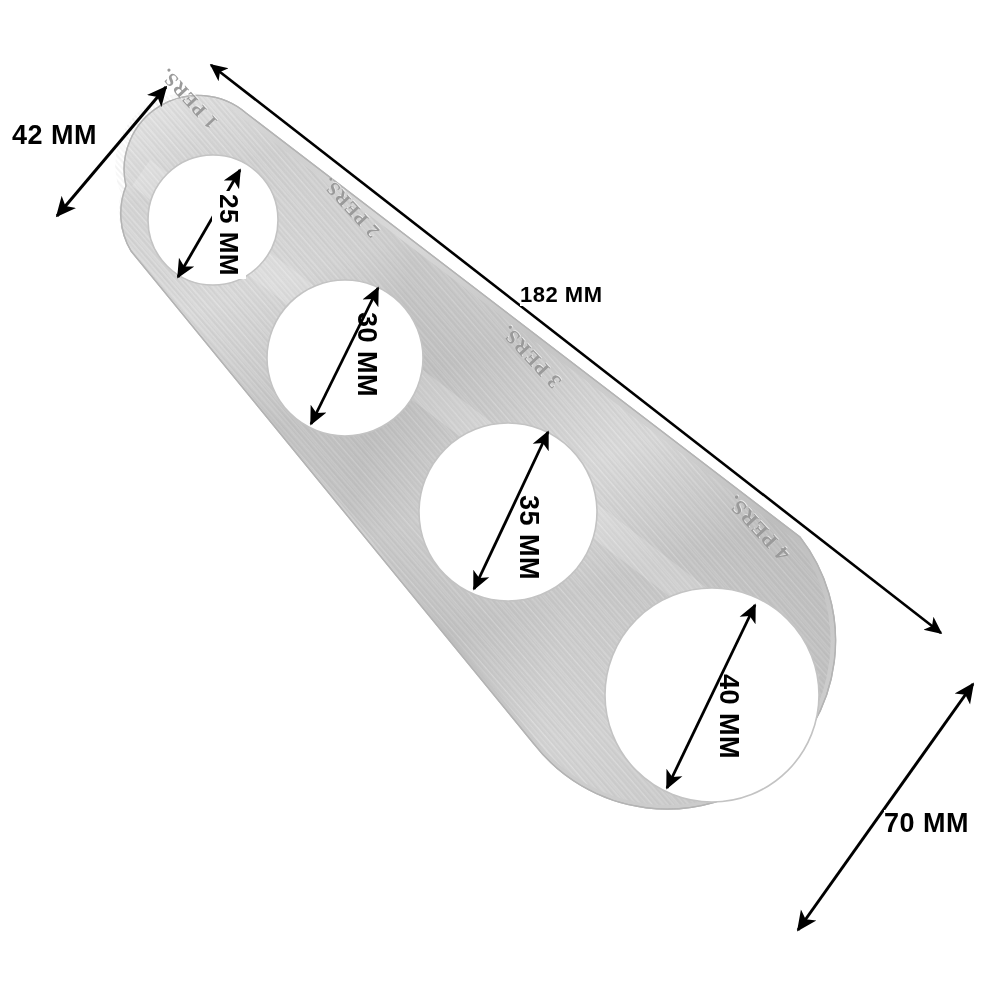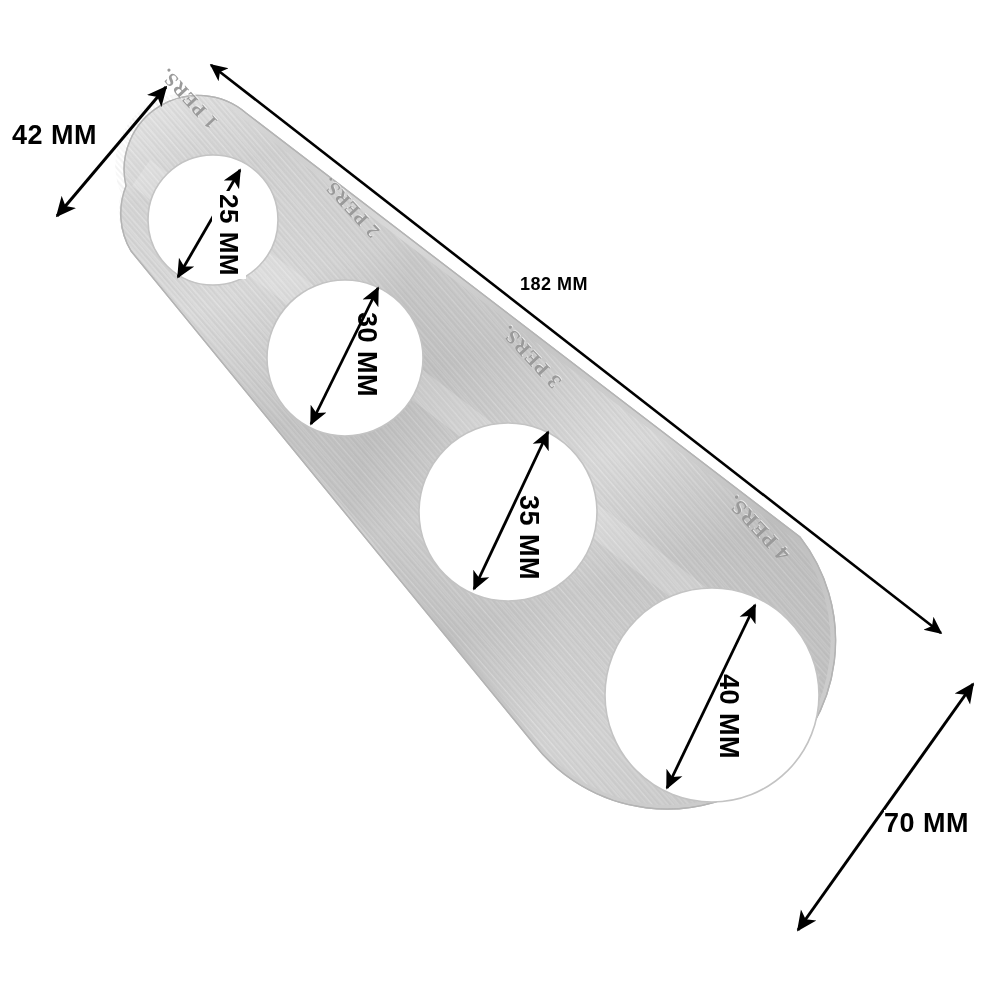--- a/index.html
+++ b/index.html
@@ -37,22 +37,22 @@
   .dim-label.rot {
     transform-origin: left top;
   }
   #label-42 {
     left: 12px;
     top: 122px;
     font-size: 27px;
   }
   #label-182 {
     left: 520px;
-    top: 275px;
-    font-size: 18px;
+    top: 284px;
+    font-size: 22px;
   }
   #label-60 {
     left: 884px;
     top: 810px;
     font-size: 27px;
   }
   #label-25 {
     left: 246px;
     top: 191px;
     font-size: 26px;

